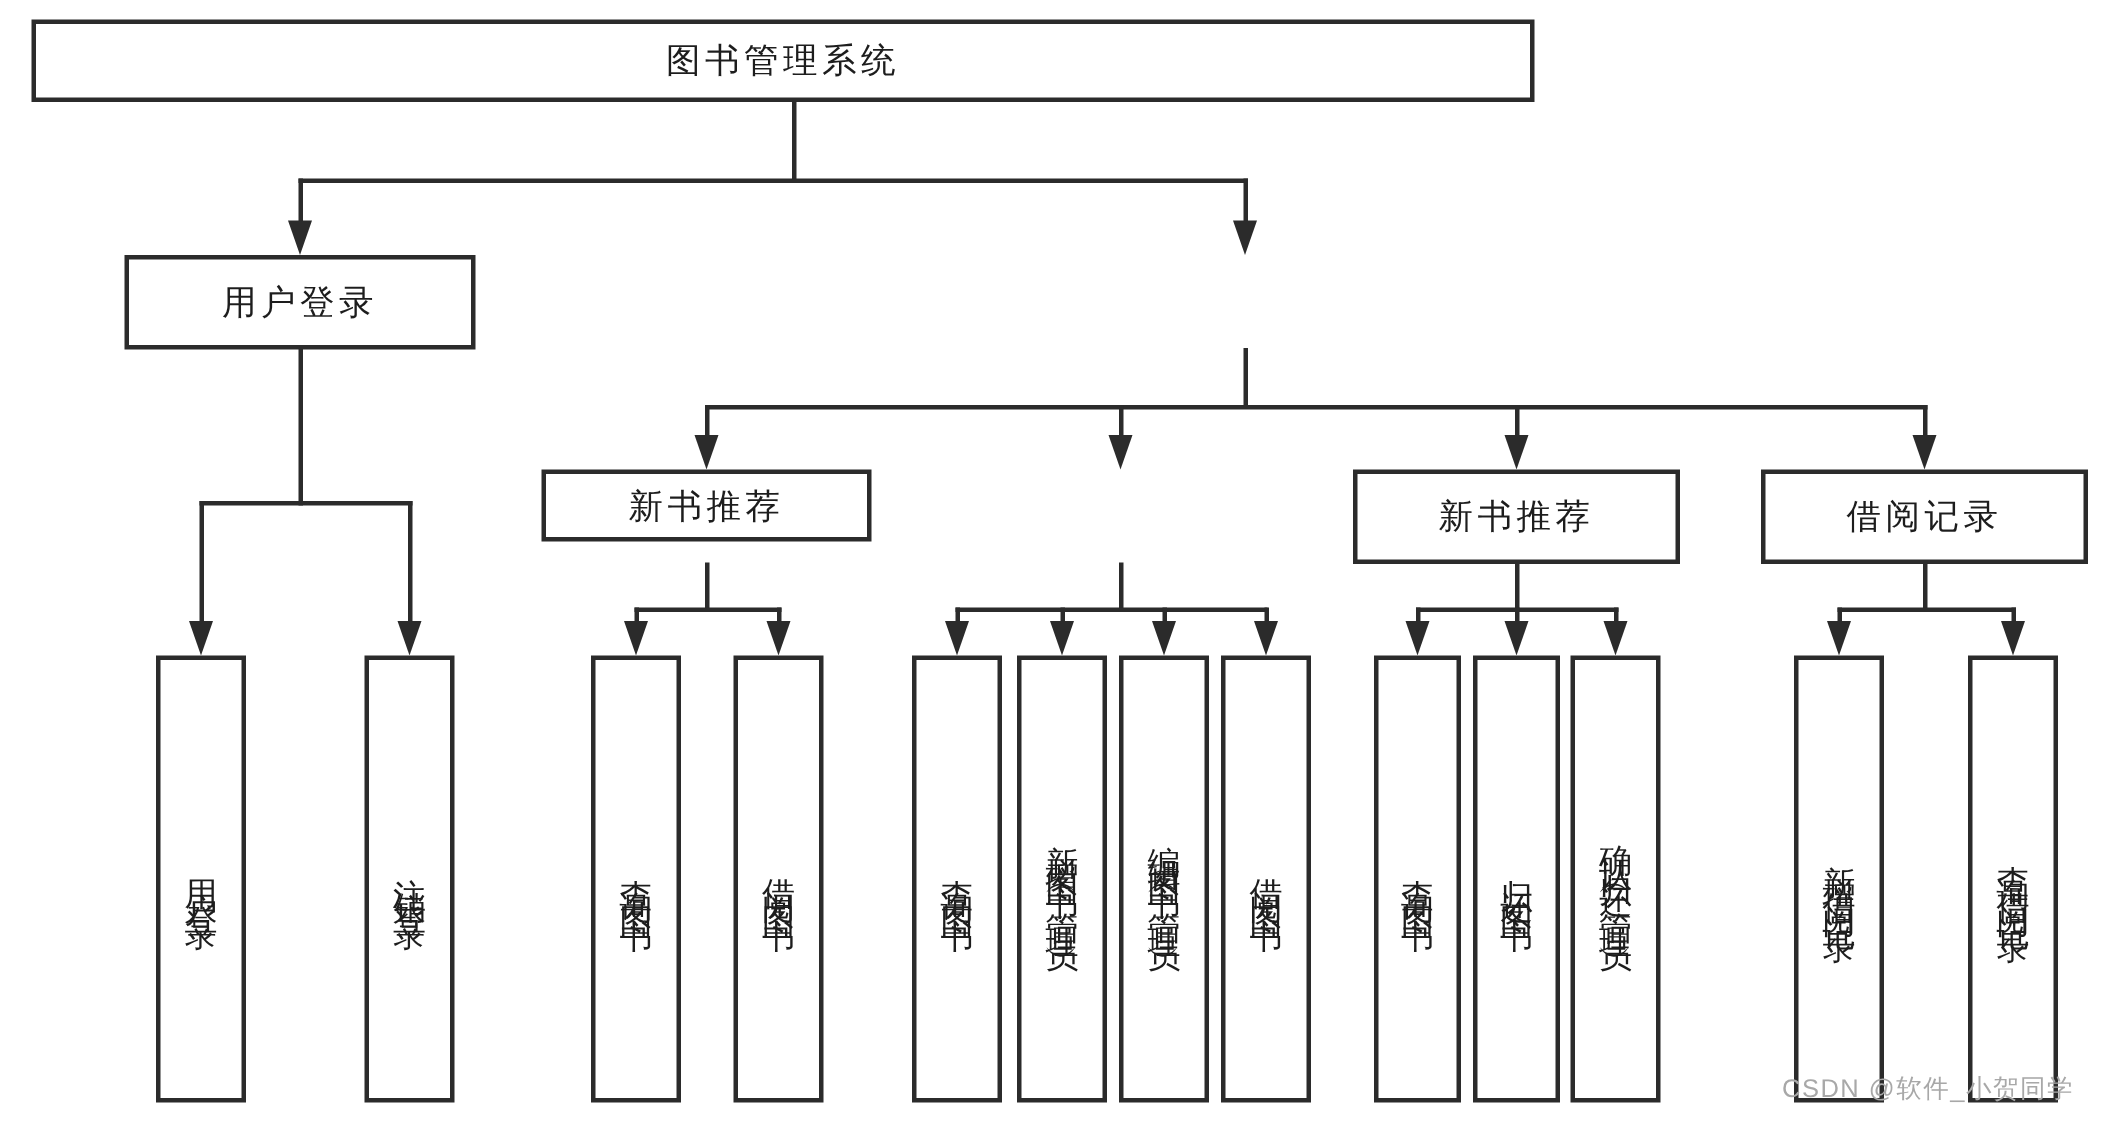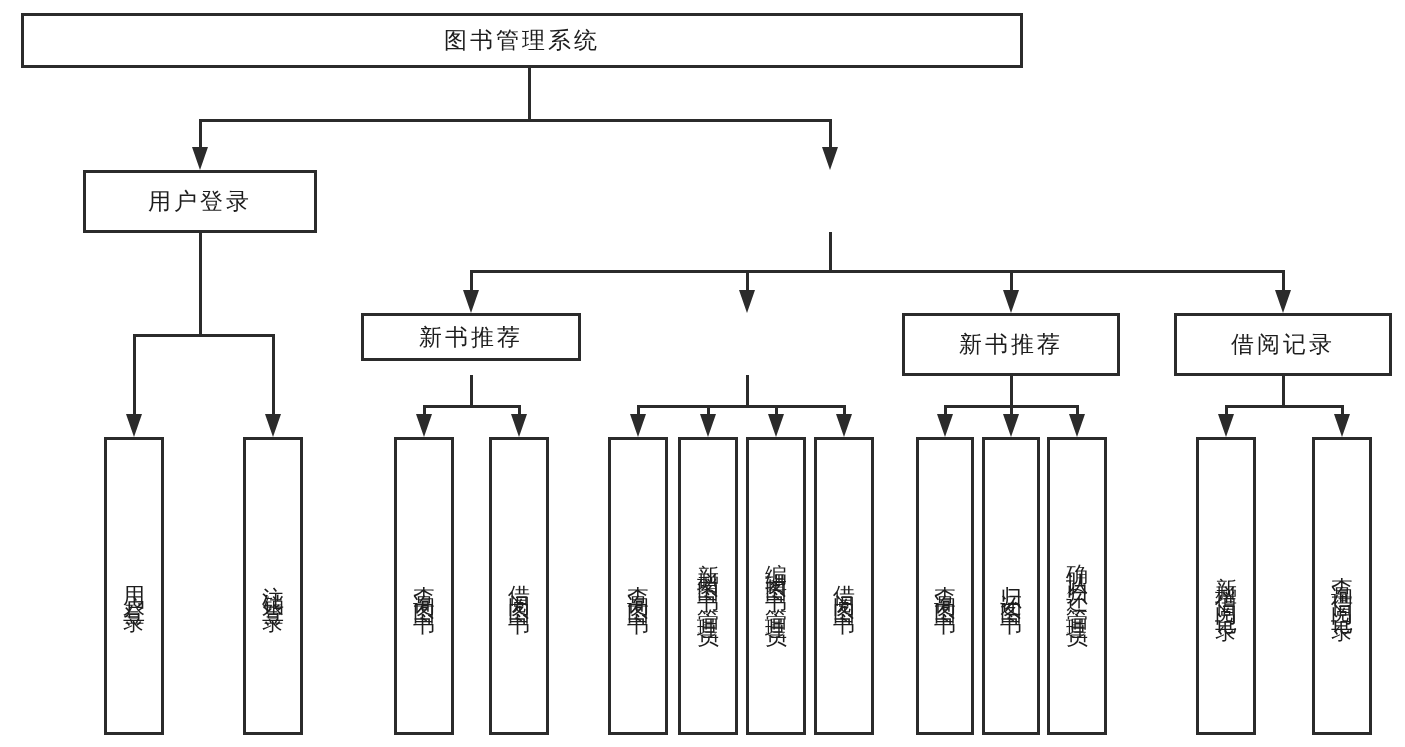--- a/index.html
+++ b/index.html
@@ -133,14 +133,15 @@
   <div class="box v" style="left:746px;top:437px;width:60px;height:298px">编辑图书（管理员）</div>
   <div class="box v" style="left:814px;top:437px;width:60px;height:298px">借阅图书</div>
 
   <div class="box v" style="left:916px;top:437px;width:58px;height:298px">查询图书</div>
   <div class="box v" style="left:982px;top:437px;width:58px;height:298px">归还图书</div>
   <div class="box v" style="left:1047px;top:437px;width:60px;height:298px">确认归还（管理员）</div>
 
   <div class="box v" style="left:1196px;top:437px;width:60px;height:298px">新增借阅记录</div>
   <div class="box v" style="left:1312px;top:437px;width:60px;height:298px">查询借阅记录</div>
 
+  <div class="watermark">CSDN @软件_小贺同学</div>
 
 </div>
 
 </body></html>

